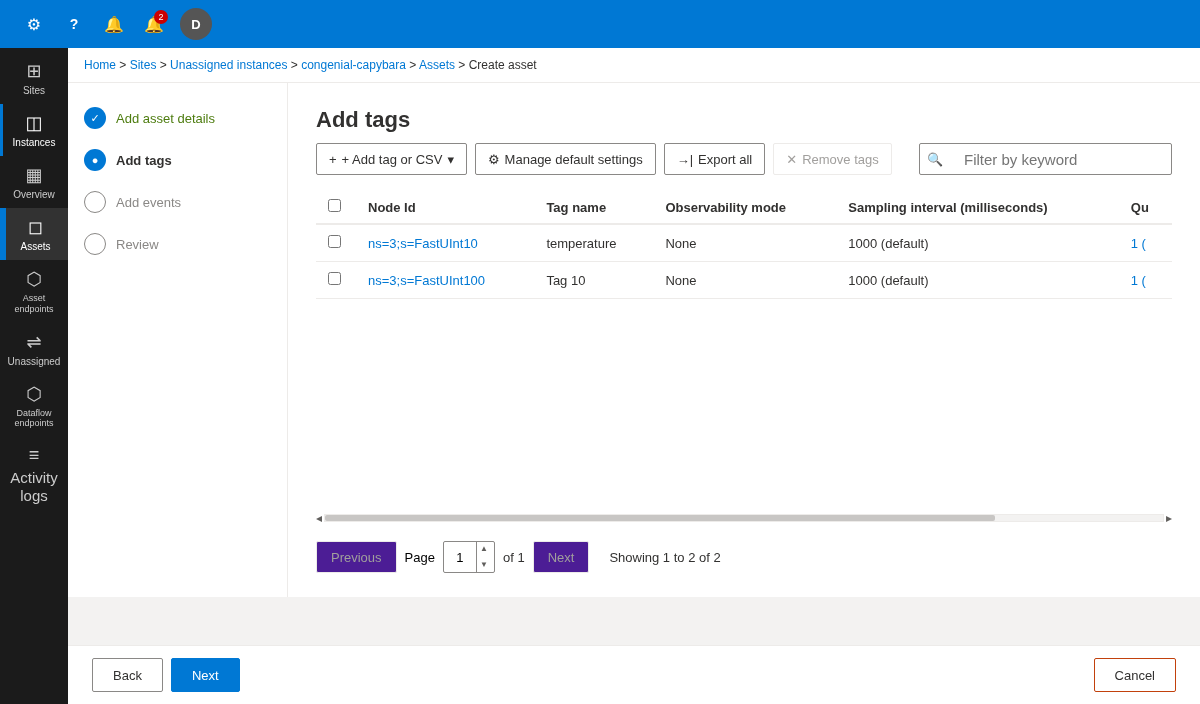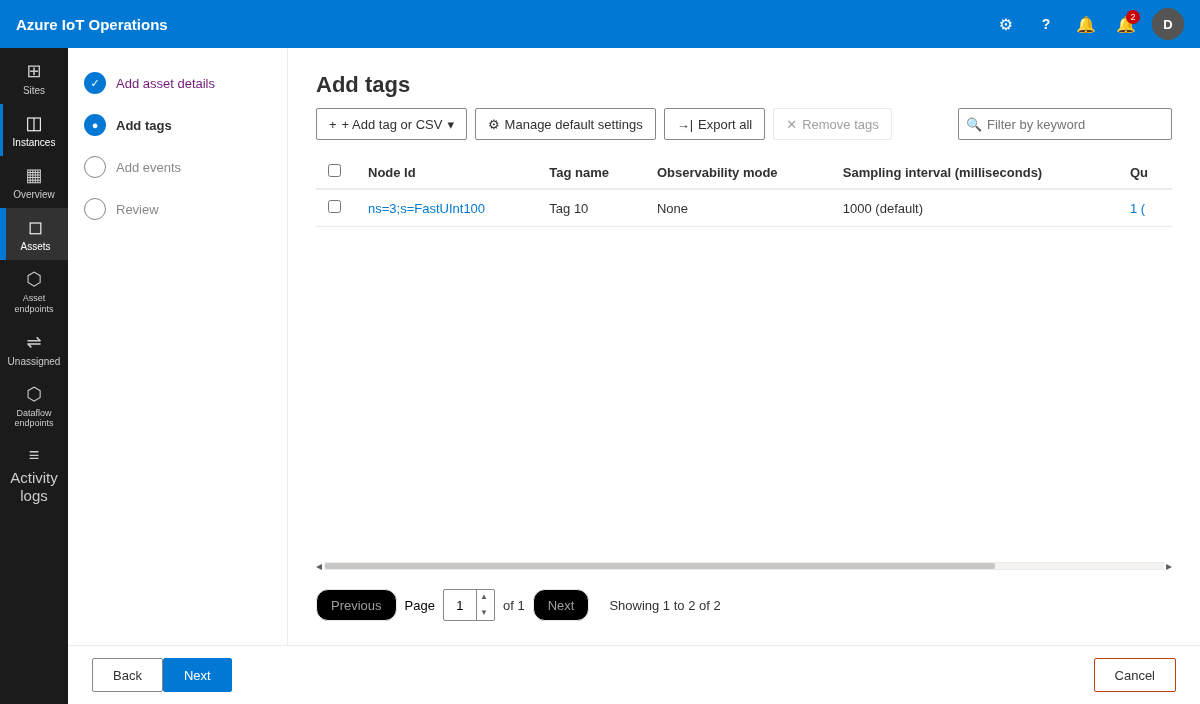--- a/index.html
+++ b/index.html
@@ -116,21 +116,21 @@
       border-radius: 50%;
       display: flex; align-items: center; justify-content: center;
       font-size: 11px; flex-shrink: 0;
     }
     .step-circle.completed { background: #0078d4; color: white; }
     .step-circle.active { background: #0078d4; color: white; }
     .step-circle.inactive { border: 1.5px solid #8a8886; color: #8a8886; }
     .step-label { font-size: 13px; }
     .step-label.active { font-weight: 600; color: #323130; }
     .step-label.inactive { color: #8a8886; }
-    .step-label.completed { color: #701a75; }
+    .step-label.completed { color: #4d7c0f; }
 
     
     .main-content {
       flex: 1;
       background: white;
       padding: 24px 28px;
       overflow-y: auto;
       display: flex;
       flex-direction: column;
     }
@@ -158,21 +158,21 @@
       background: white; cursor: not-allowed; border-radius: 2px;
       font-size: 13px; color: #a19f9d; height: 32px;
     }
     .filter-input {
       display: flex; align-items: center;
       border: 1px solid #8a8886; border-radius: 2px;
       padding: 0 8px; height: 32px; margin-left: auto;
       background: white; min-width: 200px;
     }
     .filter-input input {
-      border: none; outline: none; font-size: 13px; color: #323130; width: 100%; background: transparent;
+      border: none; outline: none; font-size: 15px; color: #323130; width: 100%; background: transparent; margin-left: 16px;
     }
     .filter-icon { color: #605e5c; margin-right: 4px; }
 
     
     .data-table {
       width: 100%;
       border-collapse: collapse;
       font-size: 13px;
     }
     .data-table th {
@@ -204,21 +204,21 @@
       position: absolute; left: 0; top: 0; height: 100%;
       width: 80%; background: #c8c6c4; border-radius: 2px;
     }
 
     
     .pagination {
       display: flex; align-items: center; gap: 8px; margin-top: 12px;
     }
     .page-btn {
       padding: 5px 14px; border: 1px solid #8a8886;
-      background: #000000; cursor: pointer; border-radius: 12px;
+      background: #4c1d95; cursor: pointer; border-radius: 2px;
       font-size: 13px; color: #323130; height: 32px;
     }
     .page-btn:disabled { color: #a19f9d; border-color: #edebe9; cursor: not-allowed; }
     .page-input {
       width: 52px; height: 32px; border: 1px solid #8a8886;
       border-radius: 2px; text-align: center; font-size: 13px;
       display: flex; position: relative;
     }
     .page-input input {
       width: 100%; border: none; outline: none; text-align: center; font-size: 13px; padding: 0 4px;
@@ -234,34 +234,35 @@
     .page-of { color: #323130; }
     .page-showing { color: #323130; margin-left: 12px; }
 
     
     .footer {
       background: white;
       border-top: 1px solid #edebe9;
       padding: 12px 24px;
       display: flex;
       align-items: center;
+      gap: 8px;
       flex-shrink: 0;
+      margin-top: 48px;
     }
     .footer-btn {
       padding: 6px 20px; border-radius: 2px; font-size: 13px; cursor: pointer; height: 34px;
     }
     .footer-btn.back { background: white; border: 1px solid #8a8886; color: #323130; }
     .footer-btn.next { background: #0078d4; border: 1px solid #0078d4; color: white; }
     .footer-btn.cancel { background: white; border: 1px solid #c2410c; color: #323130; margin-left: auto; }
   </style>
 </head>
 <body>
 
 <div class="topbar">
-  <span class="topbar-title">Azure IoT Operations</span>
   <div class="topbar-icons">
     <div class="topbar-icon-btn" title="Settings">
       <span>⚙</span>
     </div>
     <div class="topbar-icon-btn" title="Help">
       <span style="font-weight:bold;font-size:14px;">?</span>
     </div>
     <div class="topbar-icon-btn" title="Notifications">
       <span>🔔</span>
     </div>
@@ -305,20 +306,33 @@
       <span style="font-size:9px;text-align:center;line-height:1.2;">Dataflow endpoints</span>
     </div>
     <div class="sidebar-item">
       <span class="sidebar-icon">≡</span>
       <span style="font-size:15px;text-align:center;line-height:1.2;">Activity logs</span>
     </div>
   </div>
 
   <div class="content-area">
 
+    <div class="breadcrumb">
+      <a>Home</a>
+      <span> &gt; </span>
+      <a>Sites</a>
+      <span> &gt; </span>
+      <a>Unassigned instances</a>
+      <span> &gt; </span>
+      <a>congenial-capybara</a>
+      <span> &gt; </span>
+      <a>Assets</a>
+      <span> &gt; </span>
+      <span>Create asset</span>
+    </div>
 
     <div class="page-body">
 
       <div class="steps-panel">
         <div class="step-item">
           <div class="step-circle completed">✓</div>
           <span class="step-label completed">Add asset details</span>
         </div>
         <div class="step-item">
           <div class="step-circle active">●</div>
@@ -374,20 +388,32 @@
                 <th>Sampling interval (milliseconds)</th>
                 <th>Qu</th>
               </tr>
             </thead>
             <tbody>
               <tr class="table-row">
                 <td class="checkbox-cell">
                   <input type="checkbox" style="">
                 </td>
                 <td>
+                  <a>ns=3;s=FastUInt10</a>
+                </td>
+                <td>temperature</td>
+                <td>None</td>
+                <td>1000 (default)</td>
+                <td style="color:#0078d4;">1 (</td>
+              </tr>
+              <tr class="table-row">
+                <td class="checkbox-cell">
+                  <input type="checkbox" style="">
+                </td>
+                <td>
                   <a>ns=3;s=FastUInt100</a>
                 </td>
                 <td>Tag 10</td>
                 <td>None</td>
                 <td>1000 (default)</td>
                 <td style="color:#0078d4;">1 (</td>
               </tr>
             </tbody>
           </table>
         </div>

